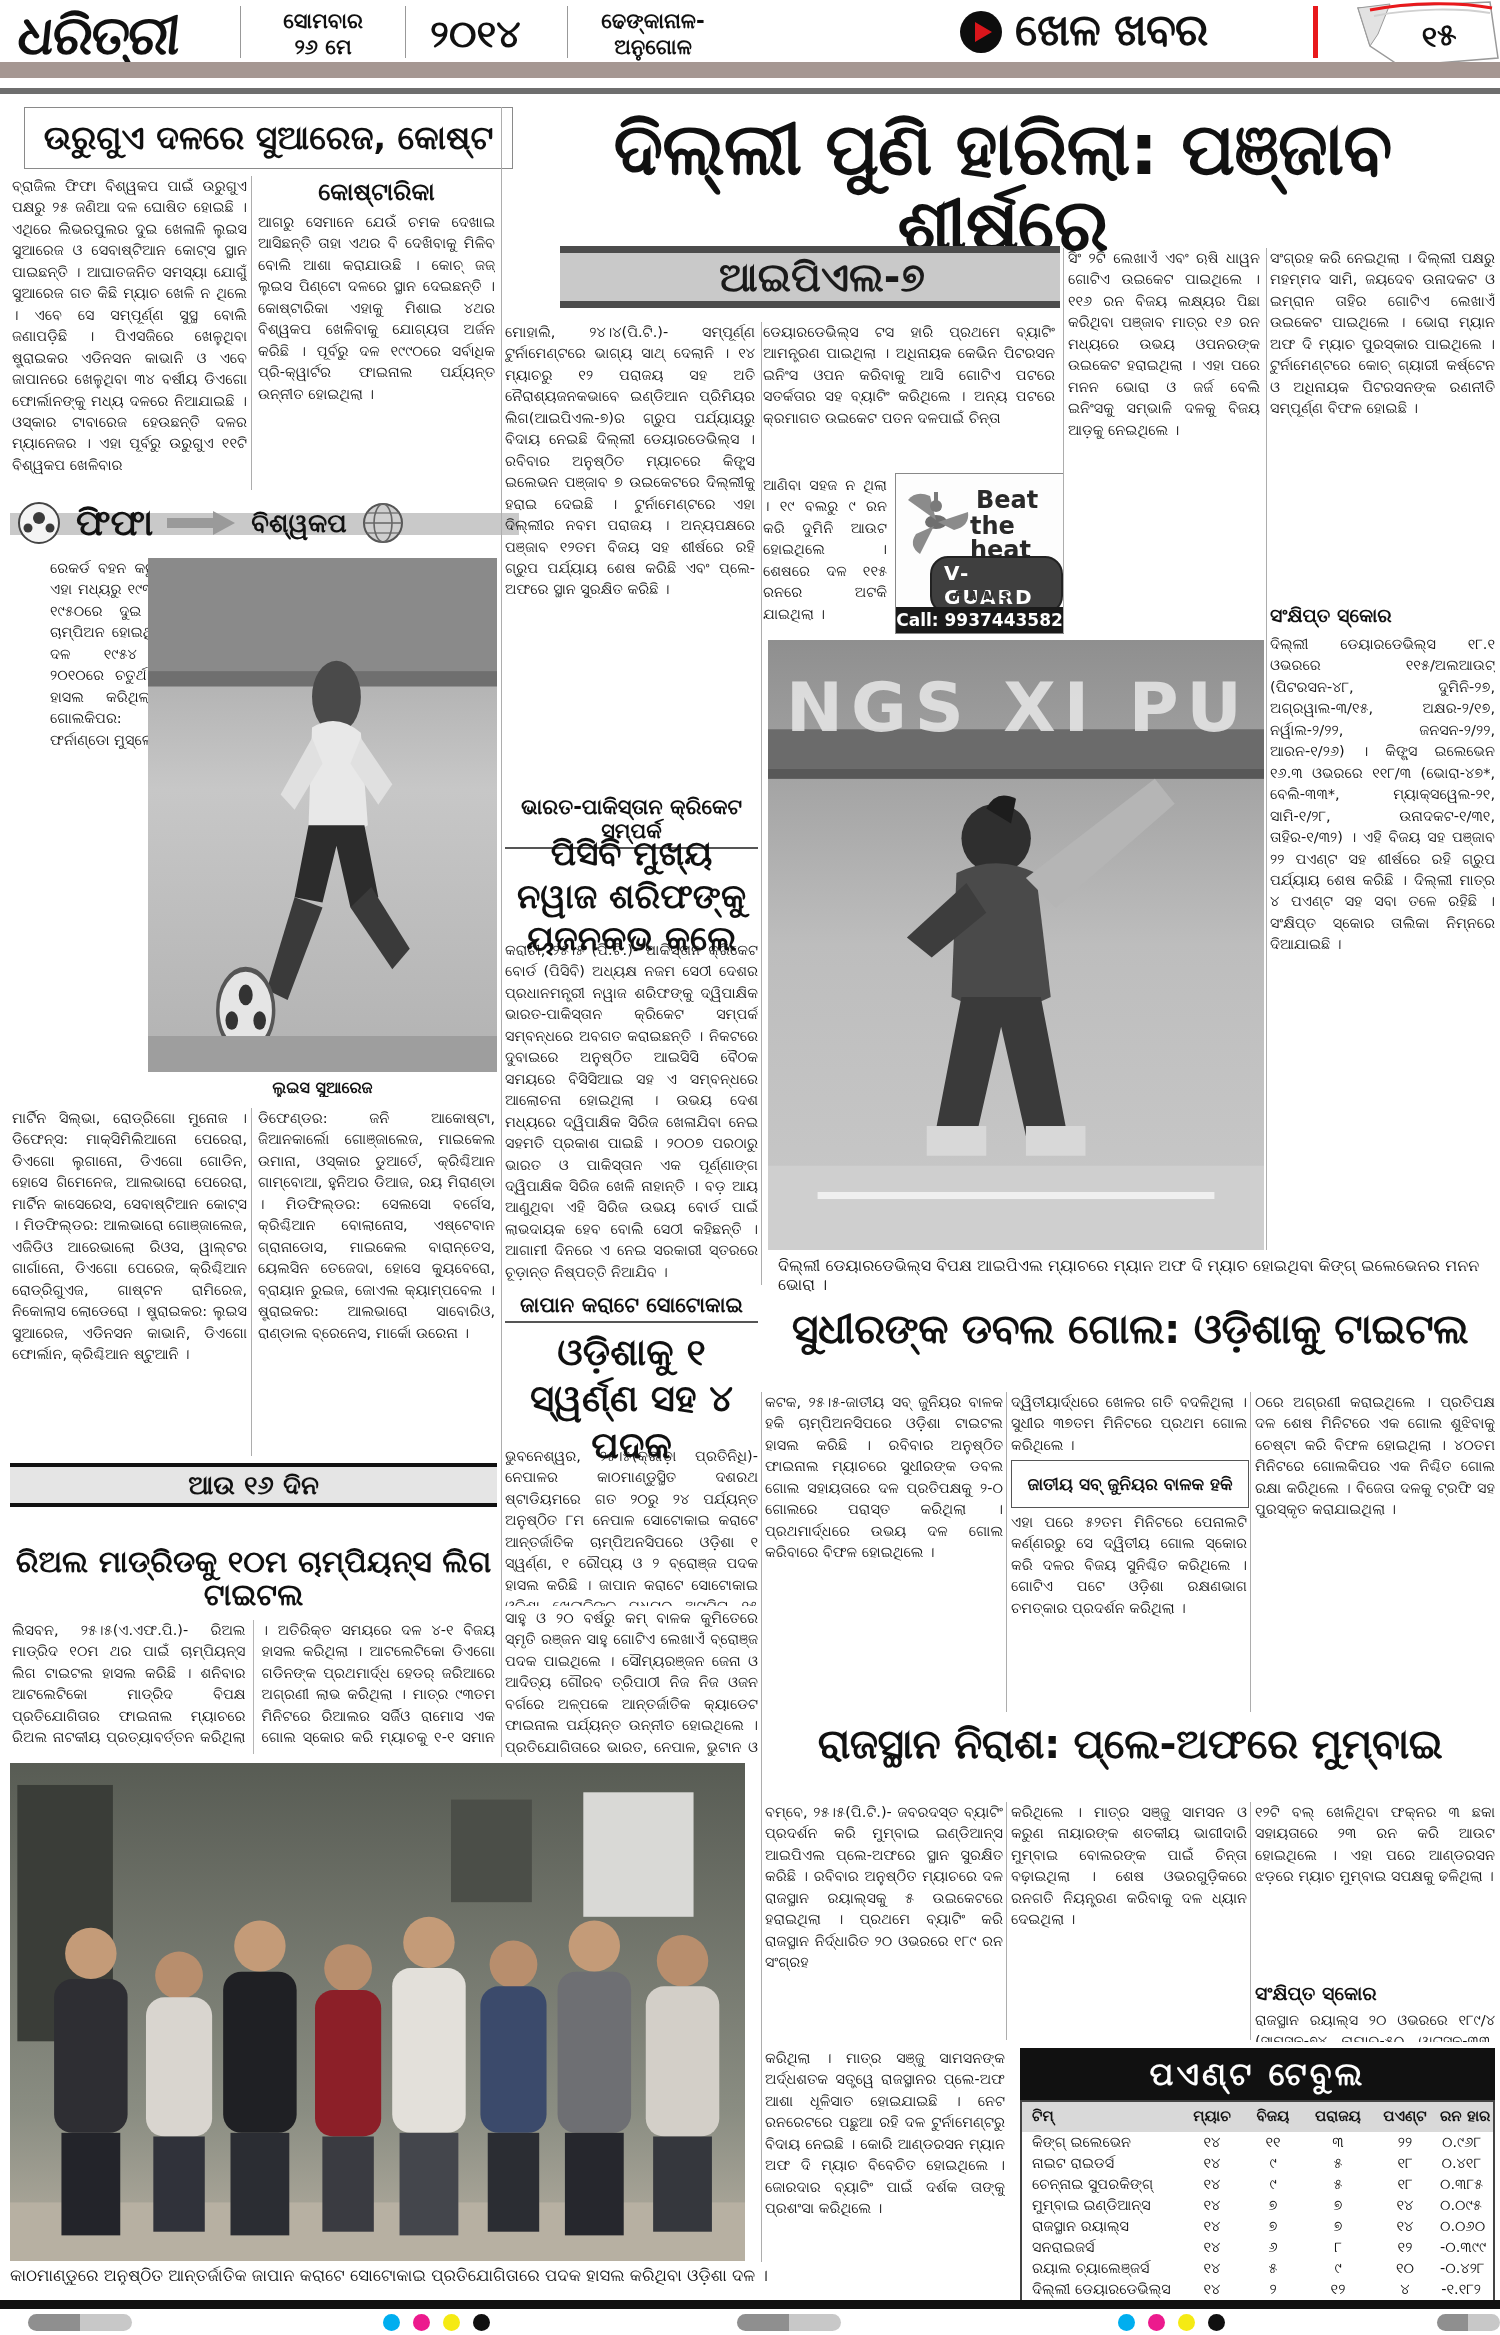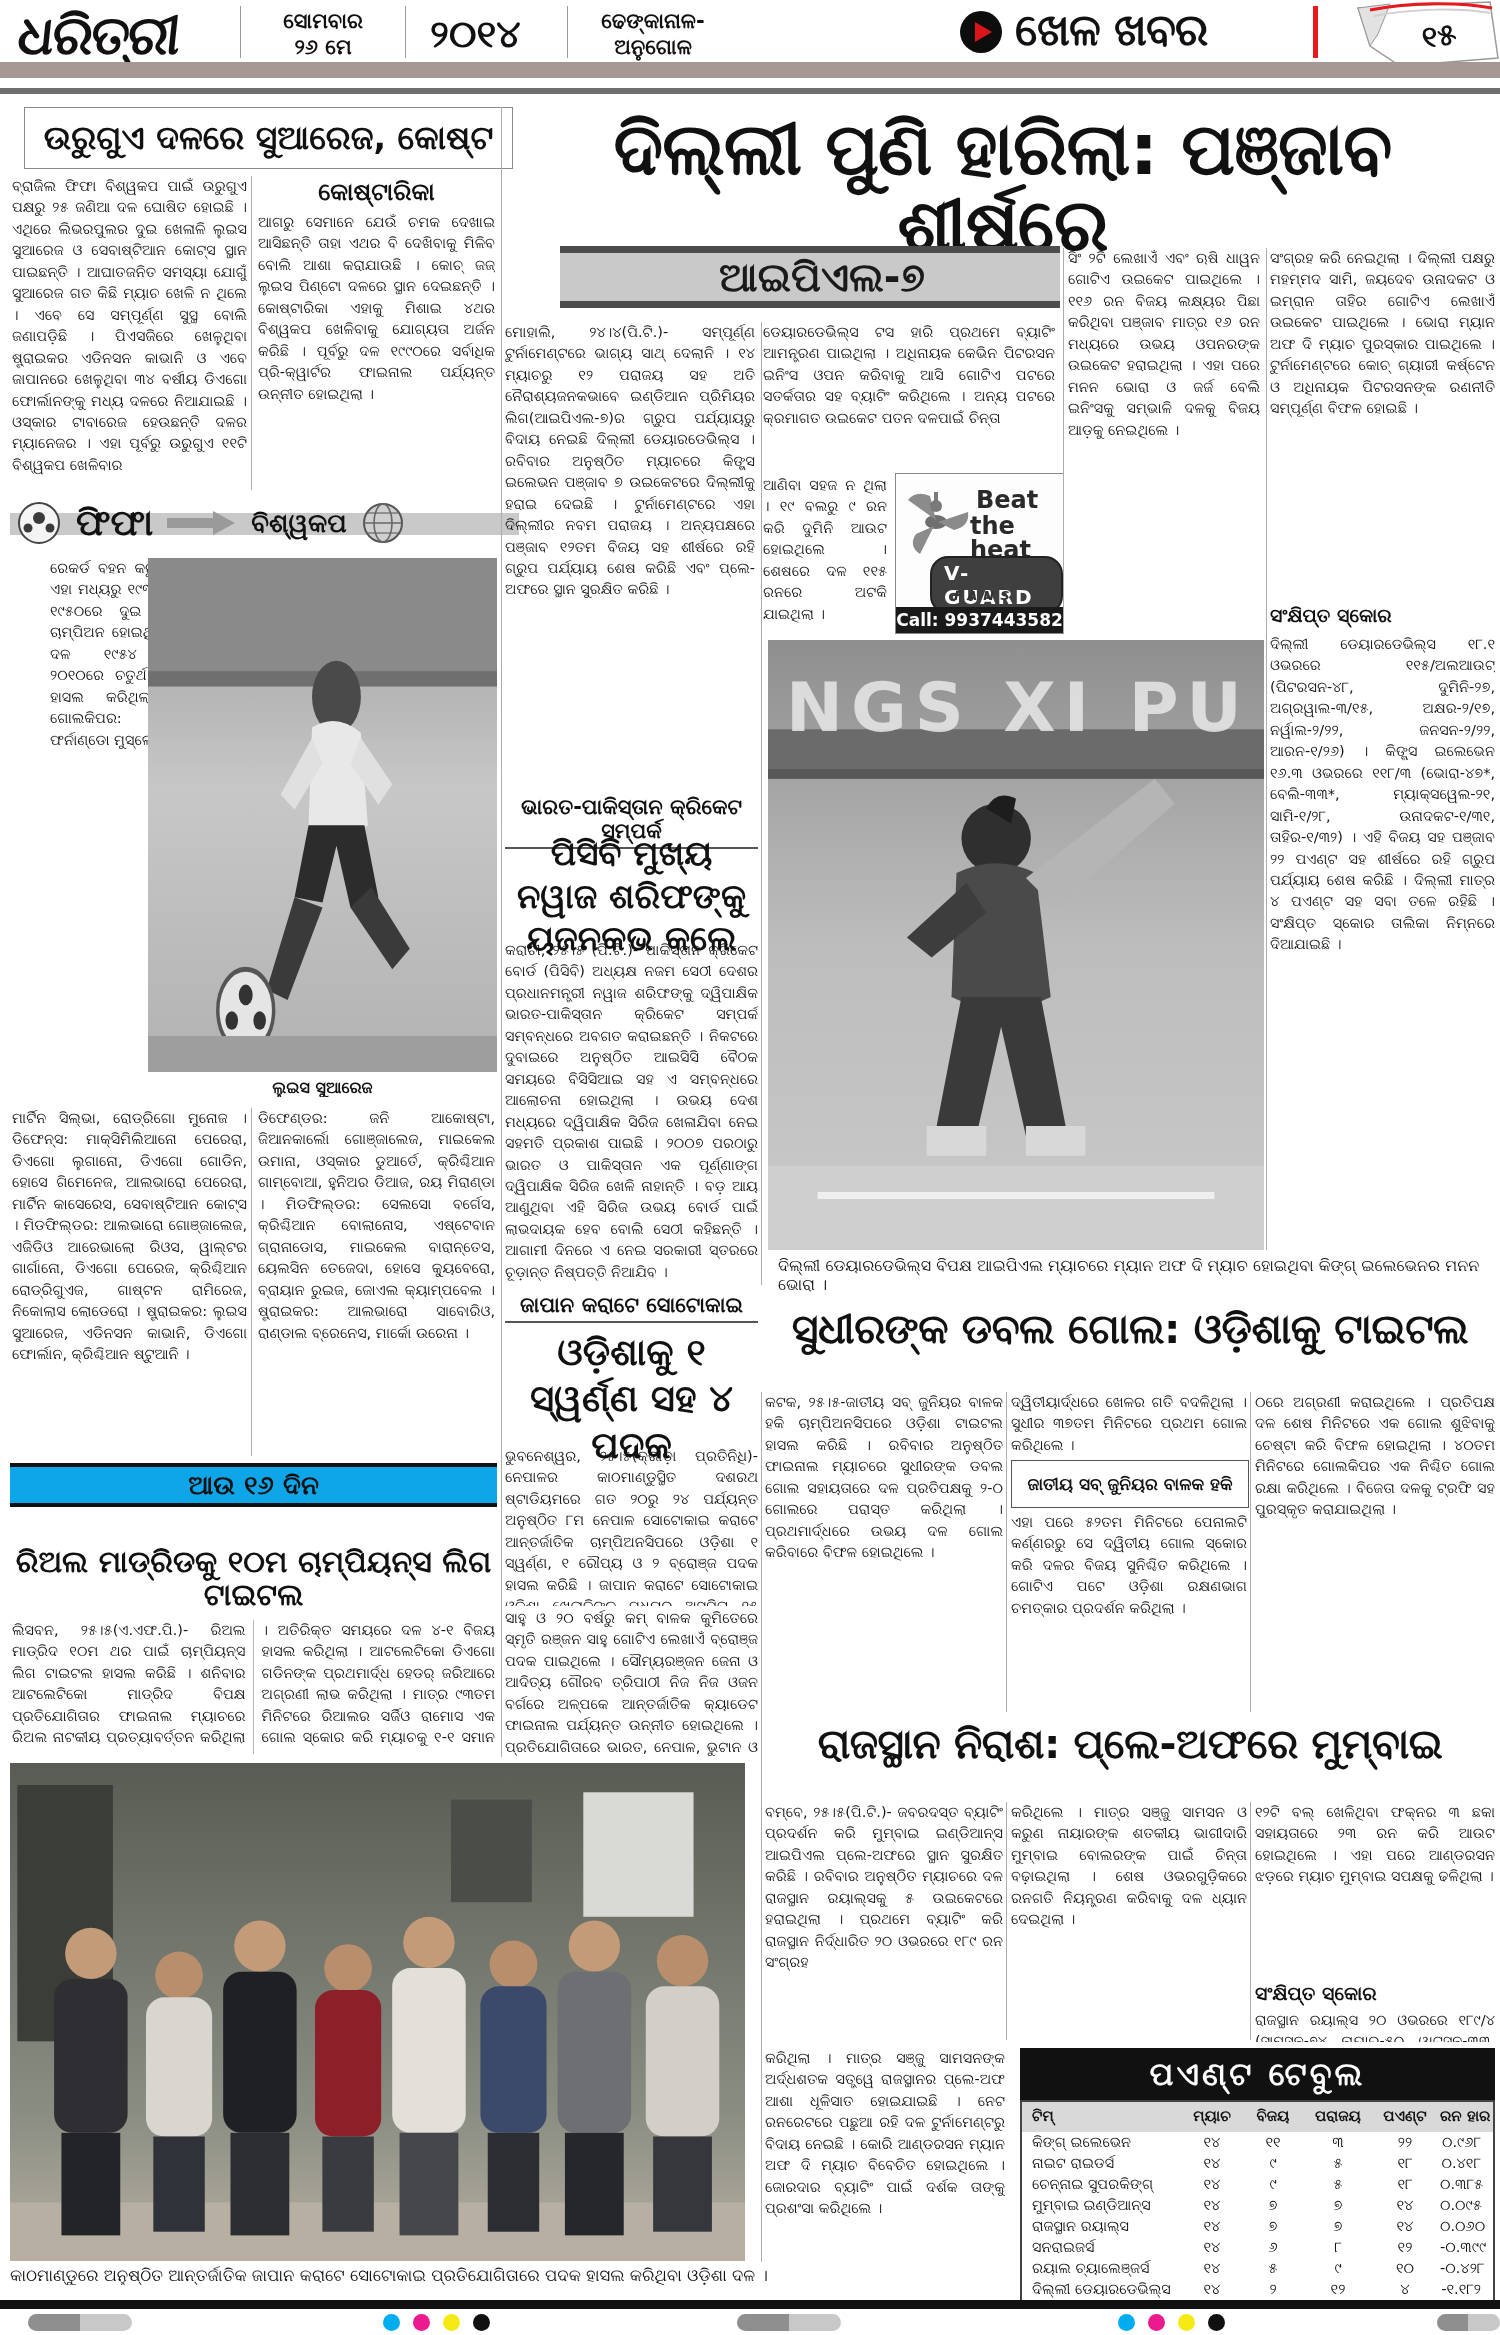--- a/index.html
+++ b/index.html
@@ -28,21 +28,21 @@
   
   .bt{font-size:14.5px;line-height:1.48;text-align:justify;overflow:hidden;color:#141414;}
   .bt-2col{column-count:2;column-gap:16px;column-rule:1px solid #b5b5b5;}
   .cap{font-size:16px;font-weight:700;overflow:hidden;}
   .hairv{width:1px;background:#adadad;}
   
   .ipl-banner{background:#c9c9c9;border-top:7px solid #4c4c4c;border-bottom:7px solid #4c4c4c;
               display:flex;align-items:center;justify-content:center;font-size:40px;font-weight:900;color:#1a1a1a;}
   
   .days-strip{border-top:4px solid #111;border-bottom:4px solid #111;display:flex;align-items:center;justify-content:center;
-              font-size:26px;font-weight:900;background:#0ea5e9;}
+              font-size:26px;font-weight:900;background:#e5e5e5;}
   
   .fifa-strip{display:flex;align-items:center;gap:14px;}
   .fifa-band{position:absolute;left:0;right:0;top:16px;height:22px;background:#c9c9c9;}
   .fifa-word1{font-size:36px;font-weight:900;position:relative;}
   .fifa-word2{font-size:26px;font-weight:900;position:relative;}
   .arrow-icon{position:relative;width:70px;height:24px;}
   .arrow-icon .bar{position:absolute;left:0;top:7px;width:46px;height:10px;background:#9a9a9a;}
   .arrow-icon .tip{position:absolute;left:46px;top:0;width:0;height:0;border-top:12px solid transparent;border-bottom:12px solid transparent;border-left:22px solid #9a9a9a;}
   
   .ad-box{border:1px solid #888;background:#fdfdfd;overflow:hidden;}

